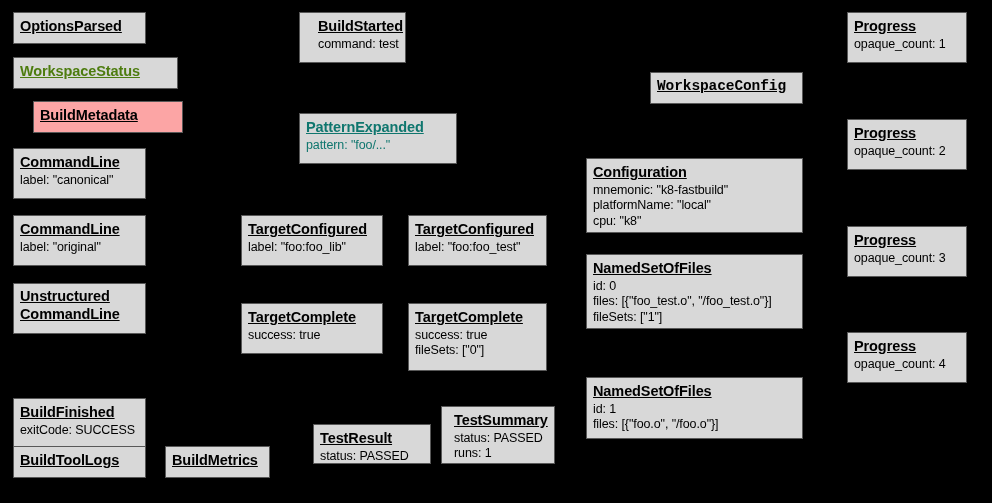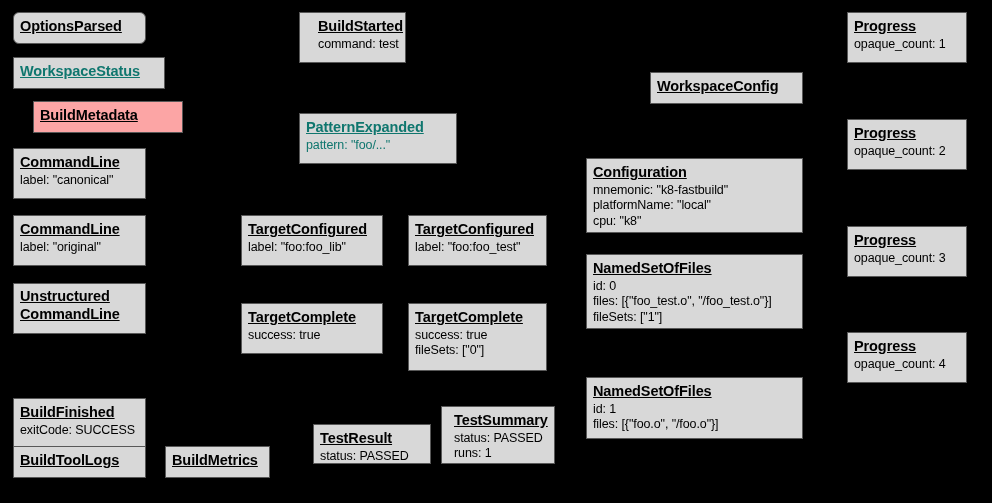--- a/index.html
+++ b/index.html
@@ -44,22 +44,22 @@
   .node-field {
     display: block;
     white-space: nowrap;
     line-height: 1.24;
   }
 </style>
 </head>
 <body>
 
 <div id="canvas" style="background: rgb(0, 0, 0);">
-    <div class="node" style="left: 13px; top: 12px; width: 133px; height: 32px; background: rgb(216, 216, 216); border-color: rgb(88, 88, 88); color: rgb(0, 0, 0); border-radius: 6px;"><span class="node-title">OptionsParsed</span></div>
-    <div class="node" style="left: 13px; top: 57px; width: 152px; height: 32px; background: rgb(216, 216, 216); border-color: rgb(88, 88, 88); color: #0f766e;"><span class="node-title">WorkspaceStatus</span></div>
+    <div class="node" style="left: 13px; top: 12px; width: 133px; height: 32px; background: rgb(216, 216, 216); border-color: rgb(88, 88, 88); color: rgb(0, 0, 0);"><span class="node-title">OptionsParsed</span></div>
+    <div class="node" style="left: 13px; top: 57px; width: 165px; height: 32px; background: rgb(216, 216, 216); border-color: rgb(88, 88, 88); color: #4d7c0f;"><span class="node-title">WorkspaceStatus</span></div>
     <div class="node" style="left: 13px; top: 101px; width: 150px; height: 32px; background: #fca5a5; border-color: rgb(88, 88, 88); color: rgb(0, 0, 0); margin-left: 20px;"><span class="node-title">BuildMetadata</span></div>
     <div class="node" style="left: 13px; top: 148px; width: 133px; height: 51px; background: rgb(216, 216, 216); border-color: rgb(88, 88, 88); color: rgb(0, 0, 0);"><span class="node-title">CommandLine</span><div class="node-fields">
         <span class="node-field">label: "canonical"</span>
       </div></div>
     <div class="node" style="left: 13px; top: 215px; width: 133px; height: 51px; background: rgb(216, 216, 216); border-color: rgb(88, 88, 88); color: rgb(0, 0, 0);"><span class="node-title">CommandLine</span><div class="node-fields">
         <span class="node-field">label: "original"</span>
       </div></div>
     <div class="node" style="left: 13px; top: 283px; width: 133px; height: 51px; background: rgb(216, 216, 216); border-color: rgb(88, 88, 88); color: rgb(0, 0, 0);"><span class="node-title">Unstructured
 CommandLine</span></div>
     <div class="node" style="left: 13px; top: 351px; width: 133px; height: 51px; background: rgb(216, 216, 216); border-color: rgb(88, 88, 88); color: rgb(0, 0, 0); margin-top: 47px;"><span class="node-title">BuildFinished</span><div class="node-fields">
@@ -86,21 +86,21 @@
         <span class="node-field">success: true</span>
         <span class="node-field">fileSets: ["0"]</span>
       </div></div>
     <div class="node" style="left: 313px; top: 424px; width: 118px; height: 40px; background: rgb(216, 216, 216); border-color: rgb(88, 88, 88); color: rgb(0, 0, 0);"><span class="node-title">TestResult</span><div class="node-fields">
         <span class="node-field">status: PASSED</span>
       </div></div>
     <div class="node" style="left: 441px; top: 406px; width: 114px; height: 58px; background: rgb(216, 216, 216); border-color: rgb(88, 88, 88); color: rgb(0, 0, 0); padding-left: 12px;"><span class="node-title">TestSummary</span><div class="node-fields">
         <span class="node-field">status: PASSED</span>
         <span class="node-field">runs: 1</span>
       </div></div>
-    <div class="node" style="left: 650px; top: 72px; width: 153px; height: 32px; background: rgb(216, 216, 216); border-color: rgb(88, 88, 88); color: rgb(0, 0, 0);"><span class="node-title">WorkspaceConfig</span></div>
+    <div class="node" style="left: 650px; top: 72px; width: 153px; height: 32px; background: rgb(216, 216, 216); border-color: rgb(88, 88, 88); color: rgb(0, 0, 0); font-family: Liberation Mono, monospace;"><span class="node-title">WorkspaceConfig</span></div>
     <div class="node" style="left: 586px; top: 158px; width: 217px; height: 75px; background: rgb(216, 216, 216); border-color: rgb(88, 88, 88); color: rgb(0, 0, 0);"><span class="node-title">Configuration</span><div class="node-fields">
         <span class="node-field">mnemonic: "k8-fastbuild"</span>
         <span class="node-field">platformName: "local"</span>
         <span class="node-field">cpu: "k8"</span>
       </div></div>
     <div class="node" style="left: 586px; top: 254px; width: 217px; height: 75px; background: rgb(216, 216, 216); border-color: rgb(88, 88, 88); color: rgb(0, 0, 0);"><span class="node-title">NamedSetOfFiles</span><div class="node-fields">
         <span class="node-field">id: 0</span>
         <span class="node-field">files: [{"foo_test.o", "/foo_test.o"}]</span>
         <span class="node-field">fileSets: ["1"]</span>
       </div></div>

